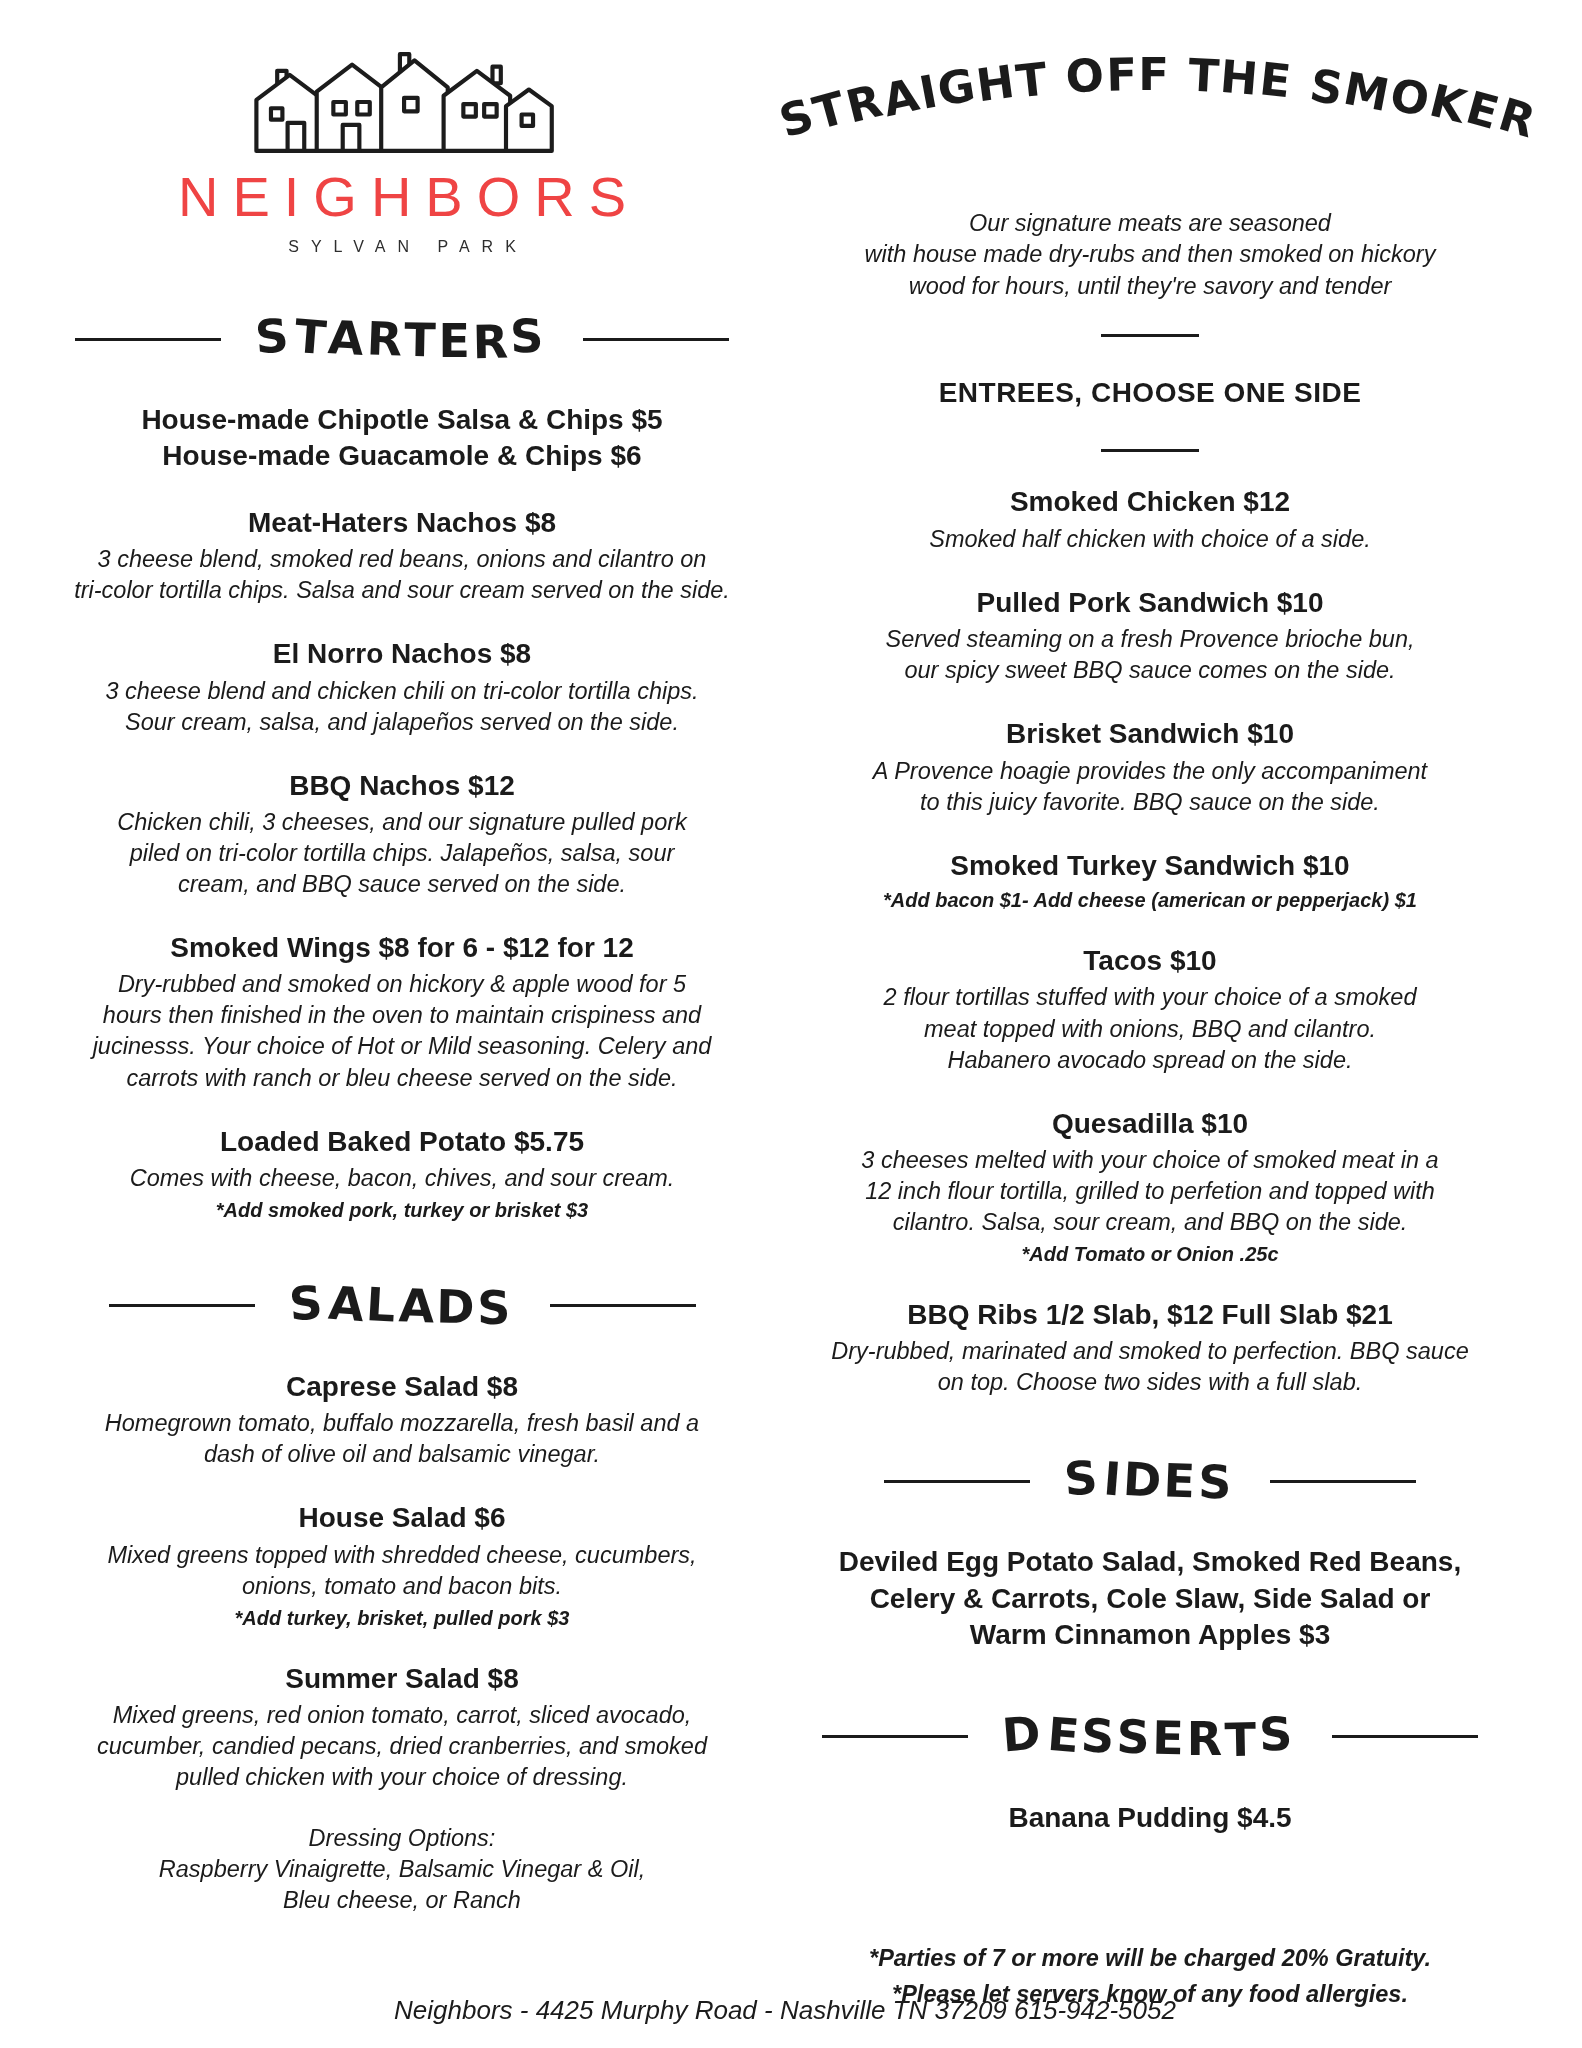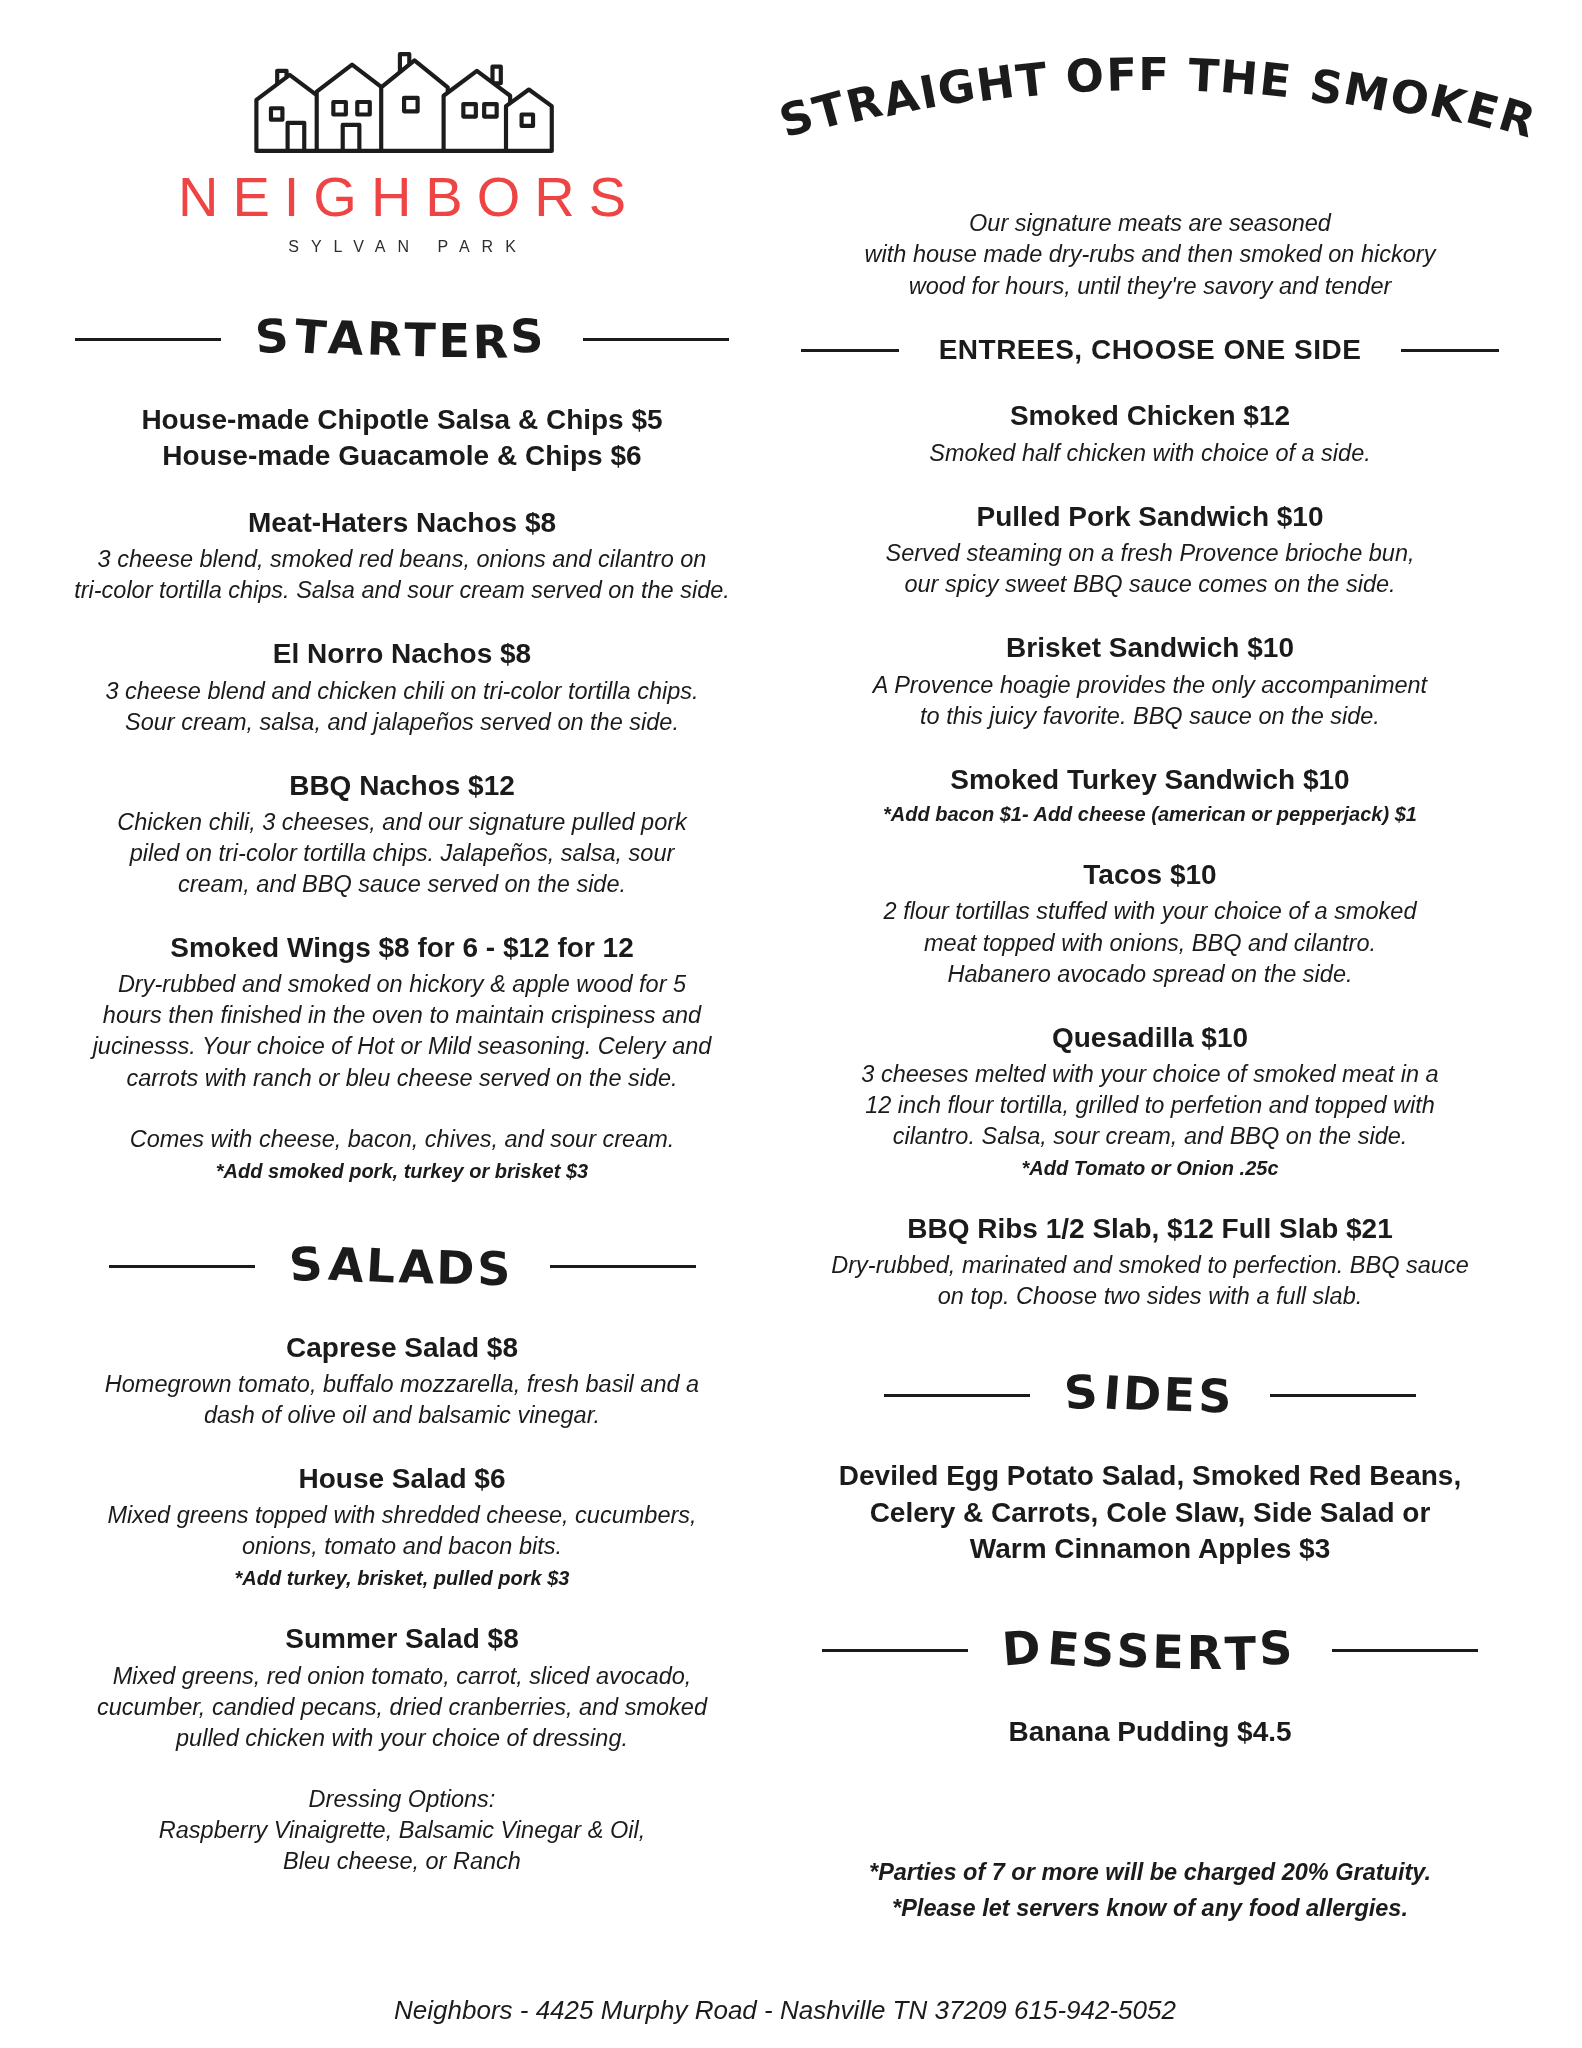--- a/index.html
+++ b/index.html
@@ -24,21 +24,21 @@
   .sechead .rule{width:146px;height:3px;background:#1b1b1b;flex:none;}
   .script{font-family:"DejaVu Sans",sans-serif;font-weight:700;font-size:46px;letter-spacing:3px;white-space:nowrap;}
   .sl{display:inline-block;transform-origin:50% 85%;}
 
   
   .arch{height:160px;font-family:"DejaVu Sans",sans-serif;font-weight:700;font-size:45px;letter-spacing:1px;white-space:nowrap;margin-top:4px;}
   .al{display:inline-block;transform-origin:50% 100%;}
 
   .intro{font-style:italic;font-size:23.5px;line-height:1.34;white-space:pre-line;margin:0 0 32px;}
 
-  .subhead{display:flex;align-items:center;justify-content:center;gap:40px;margin:0 0 32px;}
+  .subhead{display:flex;align-items:center;justify-content:center;gap:40px;margin:0 0 32px;flex-direction:column;}
   .subhead .rule{width:98px;height:3px;background:#1b1b1b;flex:none;}
   .subhead-text{font-weight:700;font-size:28px;letter-spacing:.5px;}
 
   
   .item{margin:0 0 30px;}
   .item-title{font-weight:700;font-size:28px;line-height:1.3;white-space:pre-line;}
   .item-desc{font-style:italic;font-size:23.5px;line-height:1.32;white-space:pre-line;margin-top:3px;}
   .item-note{font-style:italic;font-weight:600;font-size:20px;line-height:1.3;white-space:pre-line;margin-top:3px;}
 
   .notes{font-style:italic;font-weight:600;font-size:23.5px;line-height:1.55;white-space:pre-line;margin-top:104px;}
@@ -104,20 +104,21 @@
 cream, and BBQ sauce served on the side.</div>
         </div>
         <div class="item">
           <div class="item-title">Smoked Wings $8 for 6 - $12 for 12</div>
           <div class="item-desc">Dry-rubbed and smoked on hickory &amp; apple wood for 5
 hours then finished in the oven to maintain crispiness and
 jucinesss. Your choice of Hot or Mild seasoning. Celery and
 carrots with ranch or bleu cheese served on the side.</div>
         </div>
         <div class="item">
+          <div class="item-title">Loaded Baked Potato $5.75</div>
           <div class="item-desc">Comes with cheese, bacon, chives, and sour cream.</div>
           <div class="item-note">*Add smoked pork, turkey or brisket $3</div>
         </div>
         <div class="sechead">
           <span class="rule"></span>
           <span class="script"><span class="sl" style="transform: rotate(-4.4deg) translateY(-3px);">S</span><span class="sl" style="transform: rotate(4.4deg) translateY(-2px);">A</span><span class="sl" style="transform: rotate(3.3deg) translateY(-1px);">L</span><span class="sl" style="transform: rotate(2.2deg) translateY(0px);">A</span><span class="sl" style="transform: rotate(1.1deg) translateY(1px);">D</span><span class="sl" style="transform: rotate(0deg) translateY(2px);">S</span></span>
           <span class="rule"></span>
         </div>
         <div class="item">
           <div class="item-title">Caprese Salad $8</div>

